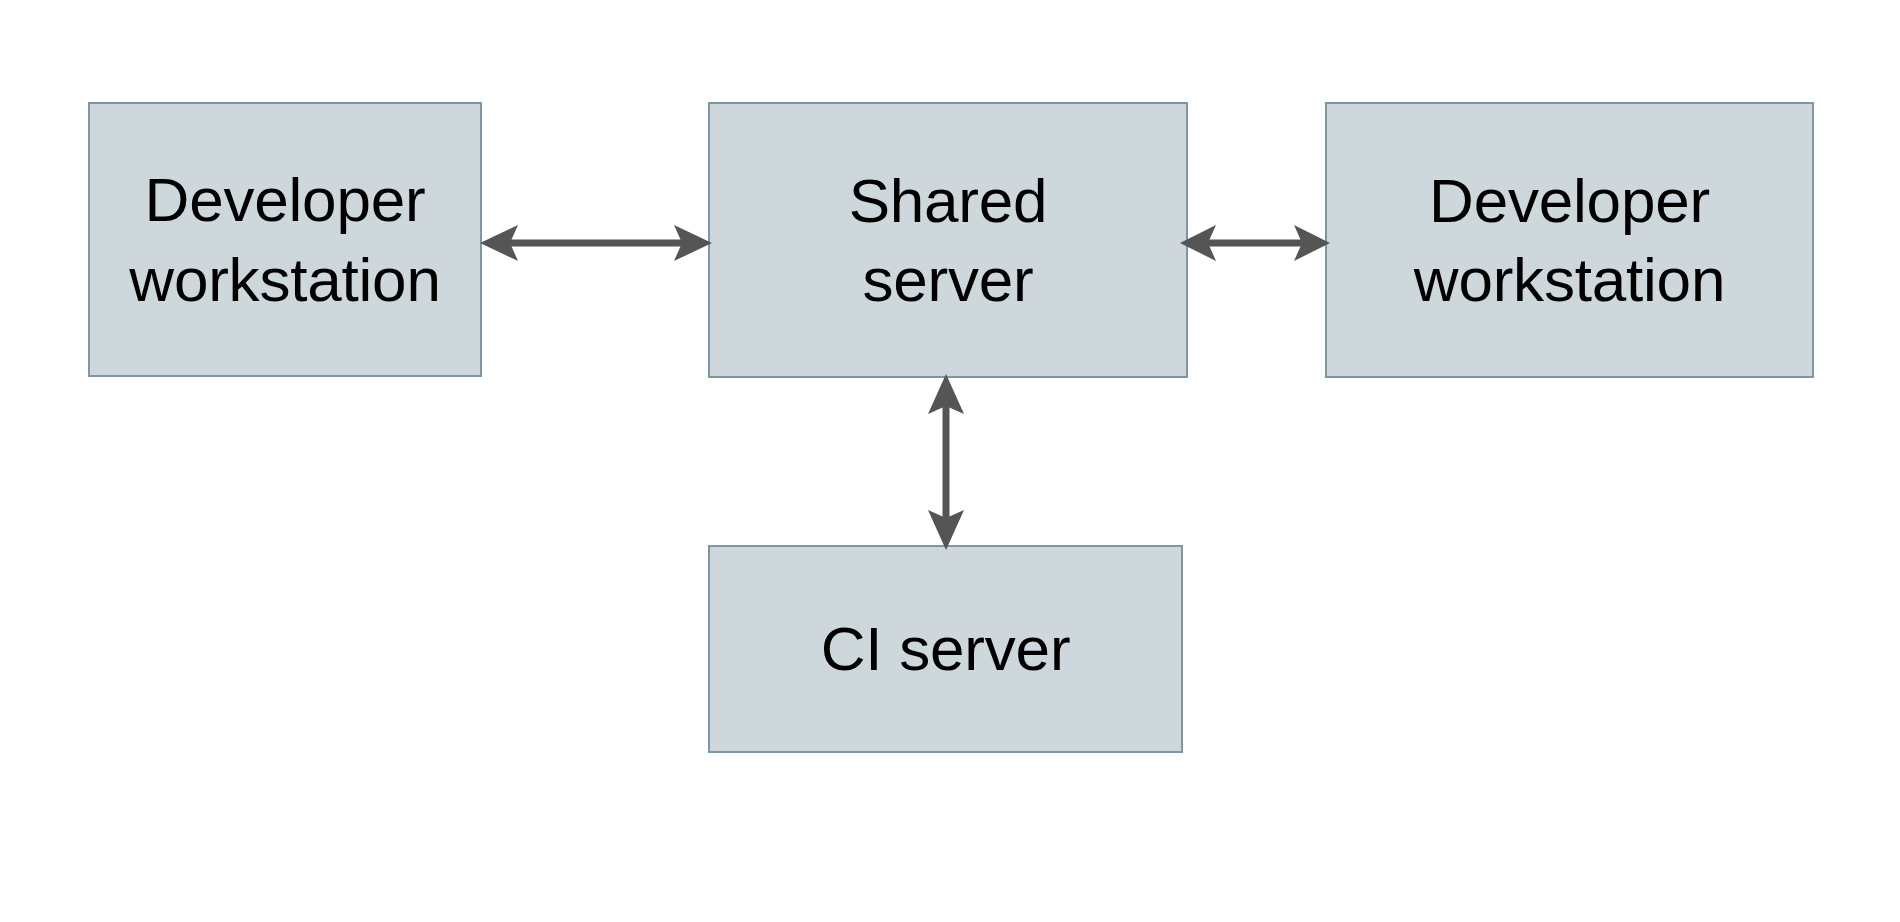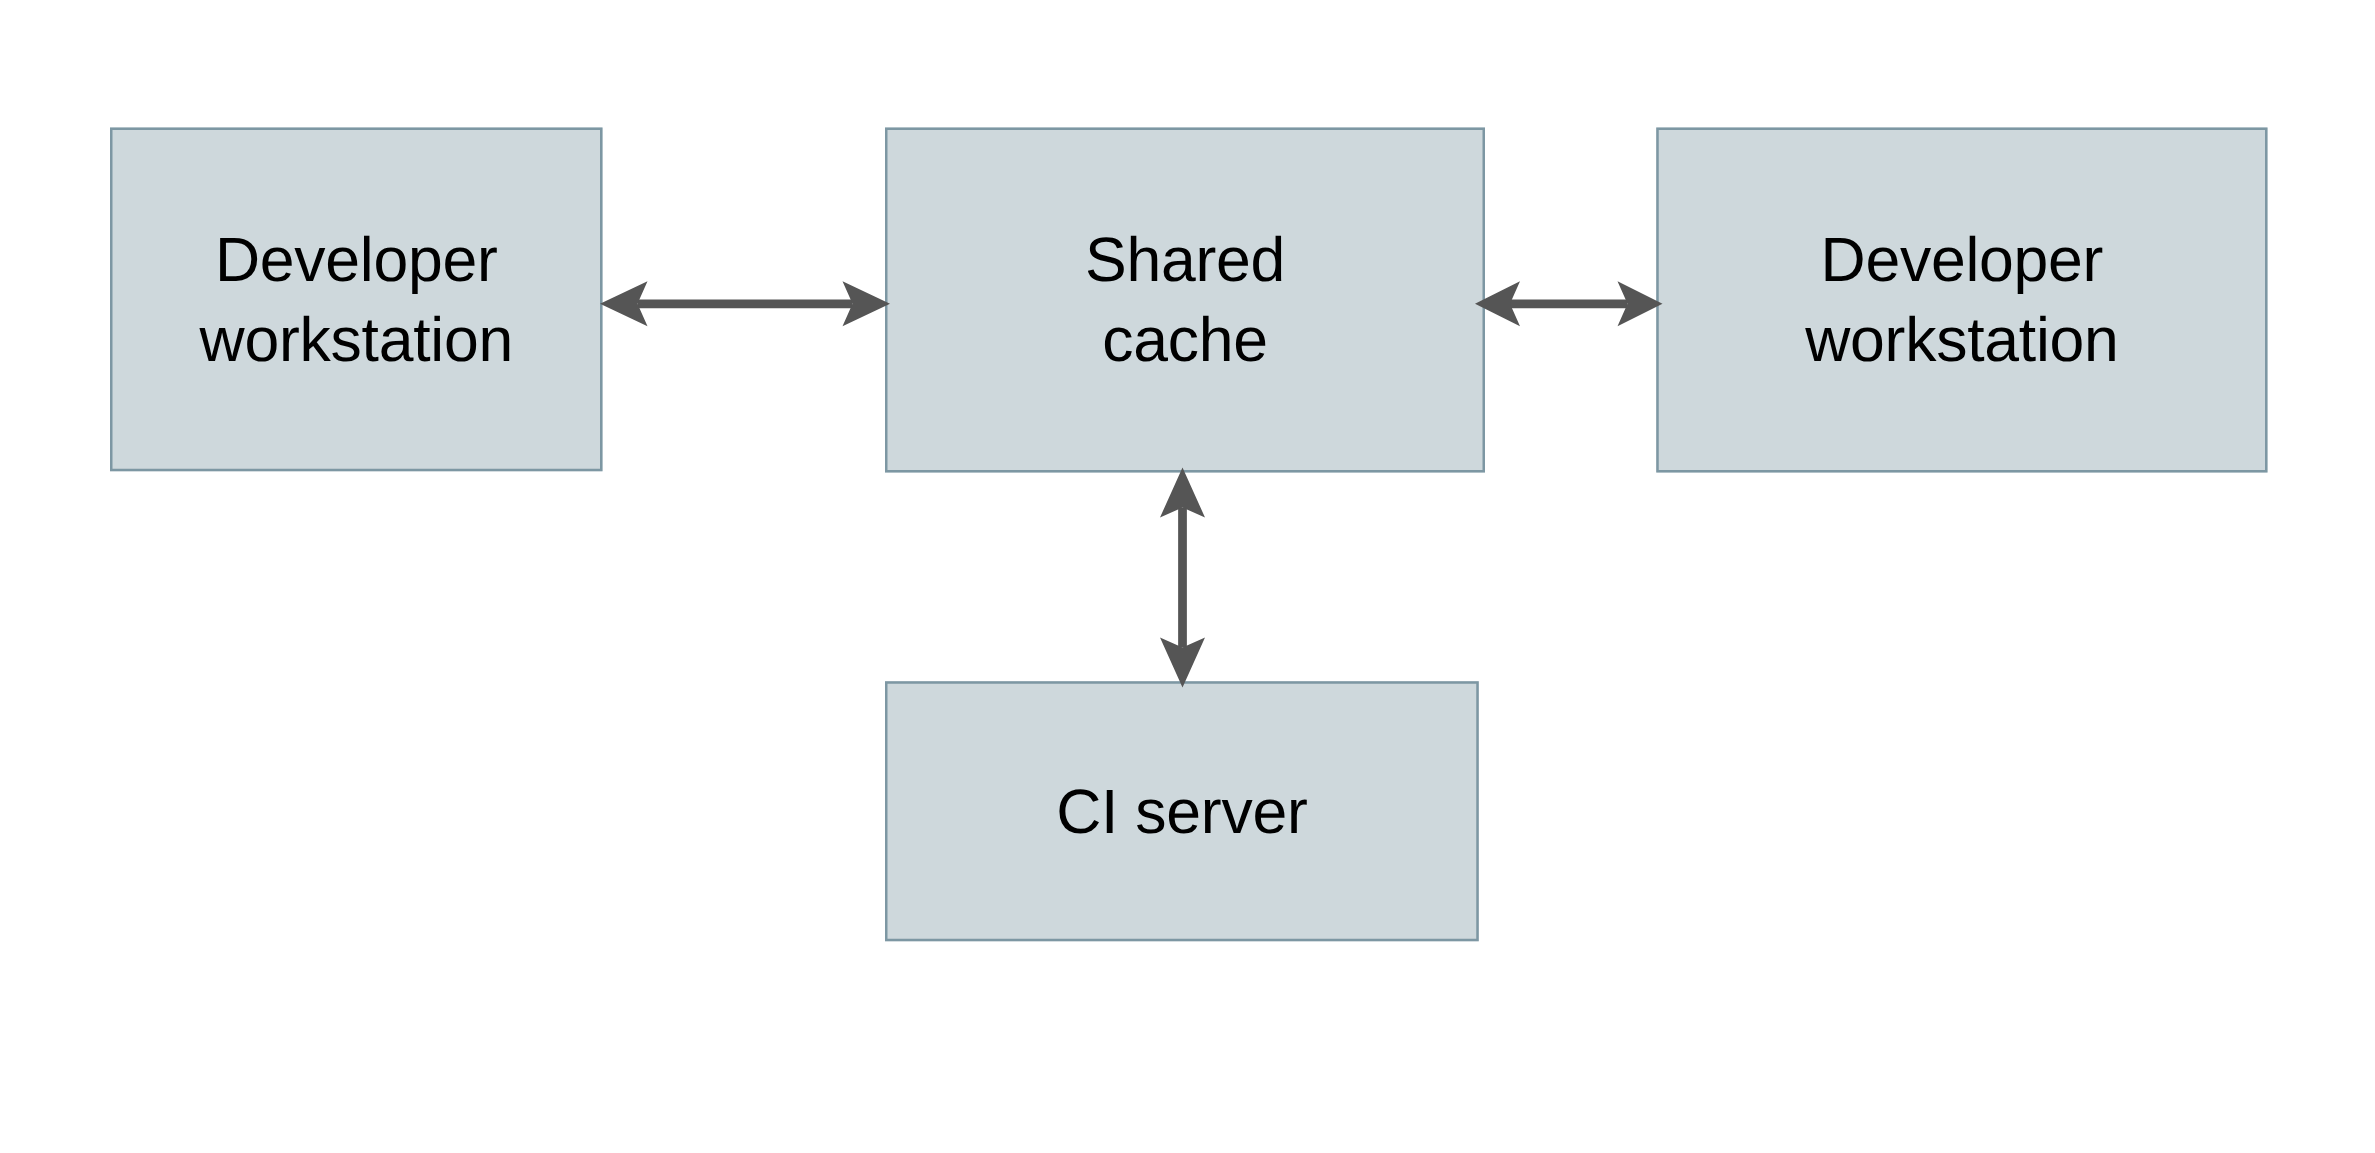--- a/index.html
+++ b/index.html
@@ -24,21 +24,21 @@
     box-sizing: border-box;
     background: #ced8dc;
     border: 2px solid #7d97a3;
     display: flex;
     align-items: center;
     justify-content: center;
     text-align: center;
   }
   .node-label {
     font-family: "Liberation Sans", sans-serif;
-    font-size: 50px;
+    font-size: 62px;
     line-height: 1.28;
     color: #000000;
     letter-spacing: -0.2px;
     white-space: pre-line;
     padding: 0 6px;
   }
   #node-dev-left {
     left: 88px;
     top: 102px;
     width: 394px;
@@ -90,21 +90,21 @@
 
 <div id="diagram-canvas">
 
   <div class="node-box" id="node-dev-left">
     <span class="node-label">Developer
 workstation</span>
   </div>
 
   <div class="node-box" id="node-shared-cache">
     <span class="node-label">Shared
-cache</span>
+server</span>
   </div>
 
   <div class="node-box" id="node-dev-right">
     <span class="node-label">Developer
 workstation</span>
   </div>
 
   <div class="node-box" id="node-ci-server">
     <span class="node-label">CI server</span>
   </div>

